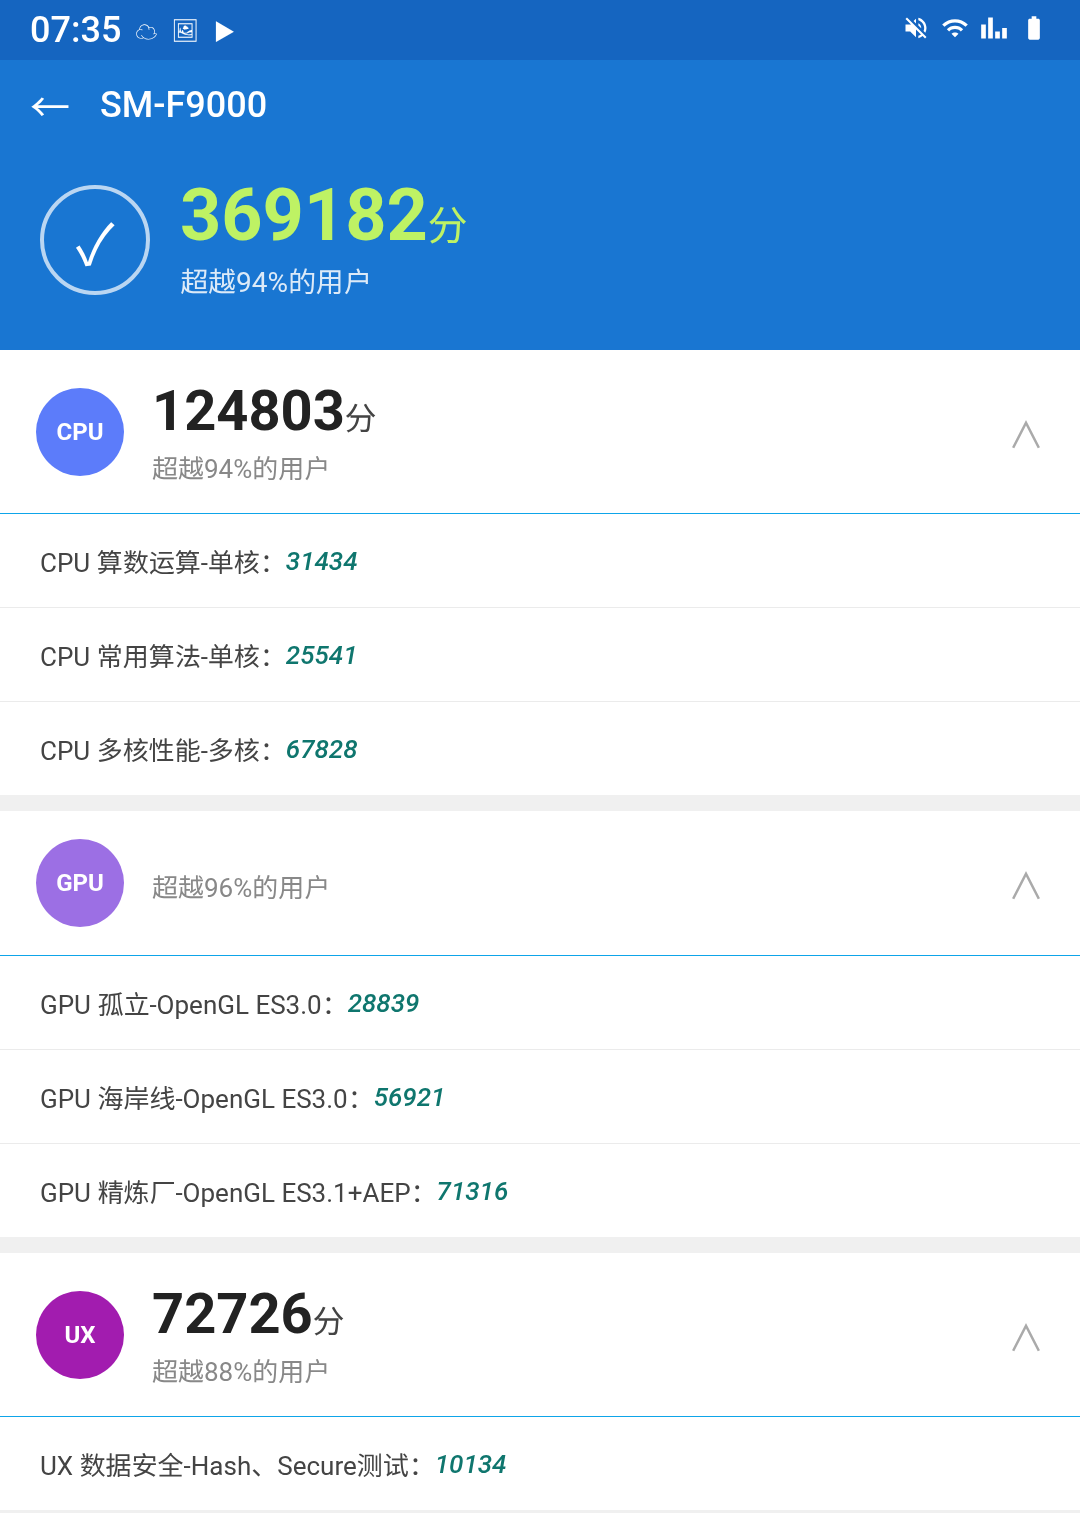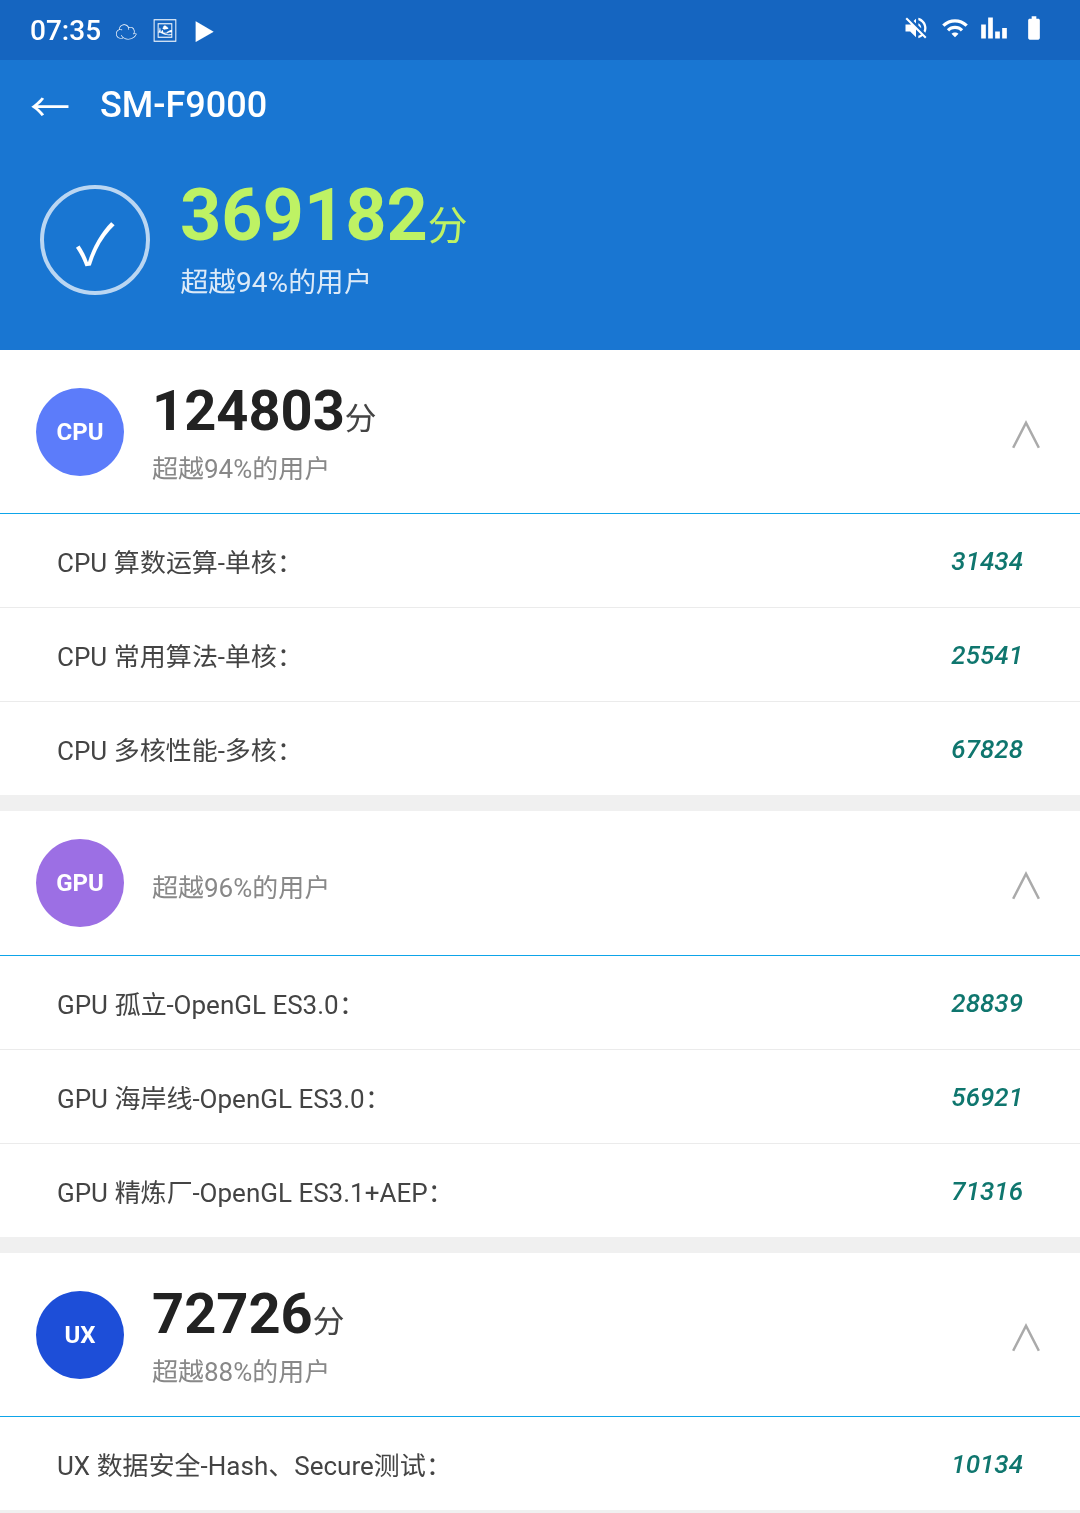--- a/index.html
+++ b/index.html
@@ -15,21 +15,21 @@
     .status-bar {
       background: #1565c0;
       height: 60px;
       display: flex;
       align-items: center;
       justify-content: space-between;
       padding: 0 30px;
     }
     .status-time {
       color: white;
-      font-size: 28px;
+      font-size: 36px;
       font-weight: 500;
     }
     .status-icons {
       display: flex;
       align-items: center;
       gap: 10px;
     }
     .status-icon-item {
       color: white;
       font-size: 22px;
@@ -123,21 +123,21 @@
       width: 88px;
       height: 88px;
       border-radius: 50%;
       display: flex;
       align-items: center;
       justify-content: center;
       flex-shrink: 0;
     }
     .badge-cpu { background: #5c7cfa; }
     .badge-gpu { background: #9c6fe4; }
-    .badge-ux  { background: #1d4ed8; }
+    .badge-ux  { background: #a21caf; }
 
     .category-badge-label {
       color: white;
       font-size: 24px;
       font-weight: 700;
     }
     .category-score-wrap {
       flex: 1;
     }
     .category-score {
@@ -157,22 +157,21 @@
     }
     .chevron-up {
       color: #aaa;
       font-size: 36px;
     }
 
     
     .sub-item {
       display: flex;
       align-items: center;
-      justify-content: space-between;
-      padding: 28px 57px;
+      padding: 28px 40px;
       border-bottom: 1px solid #ebebeb;
     }
     .sub-item:last-child {
       border-bottom: none;
     }
     .sub-item-label {
       font-size: 26px;
       color: #444;
     }
     .sub-item-value {

